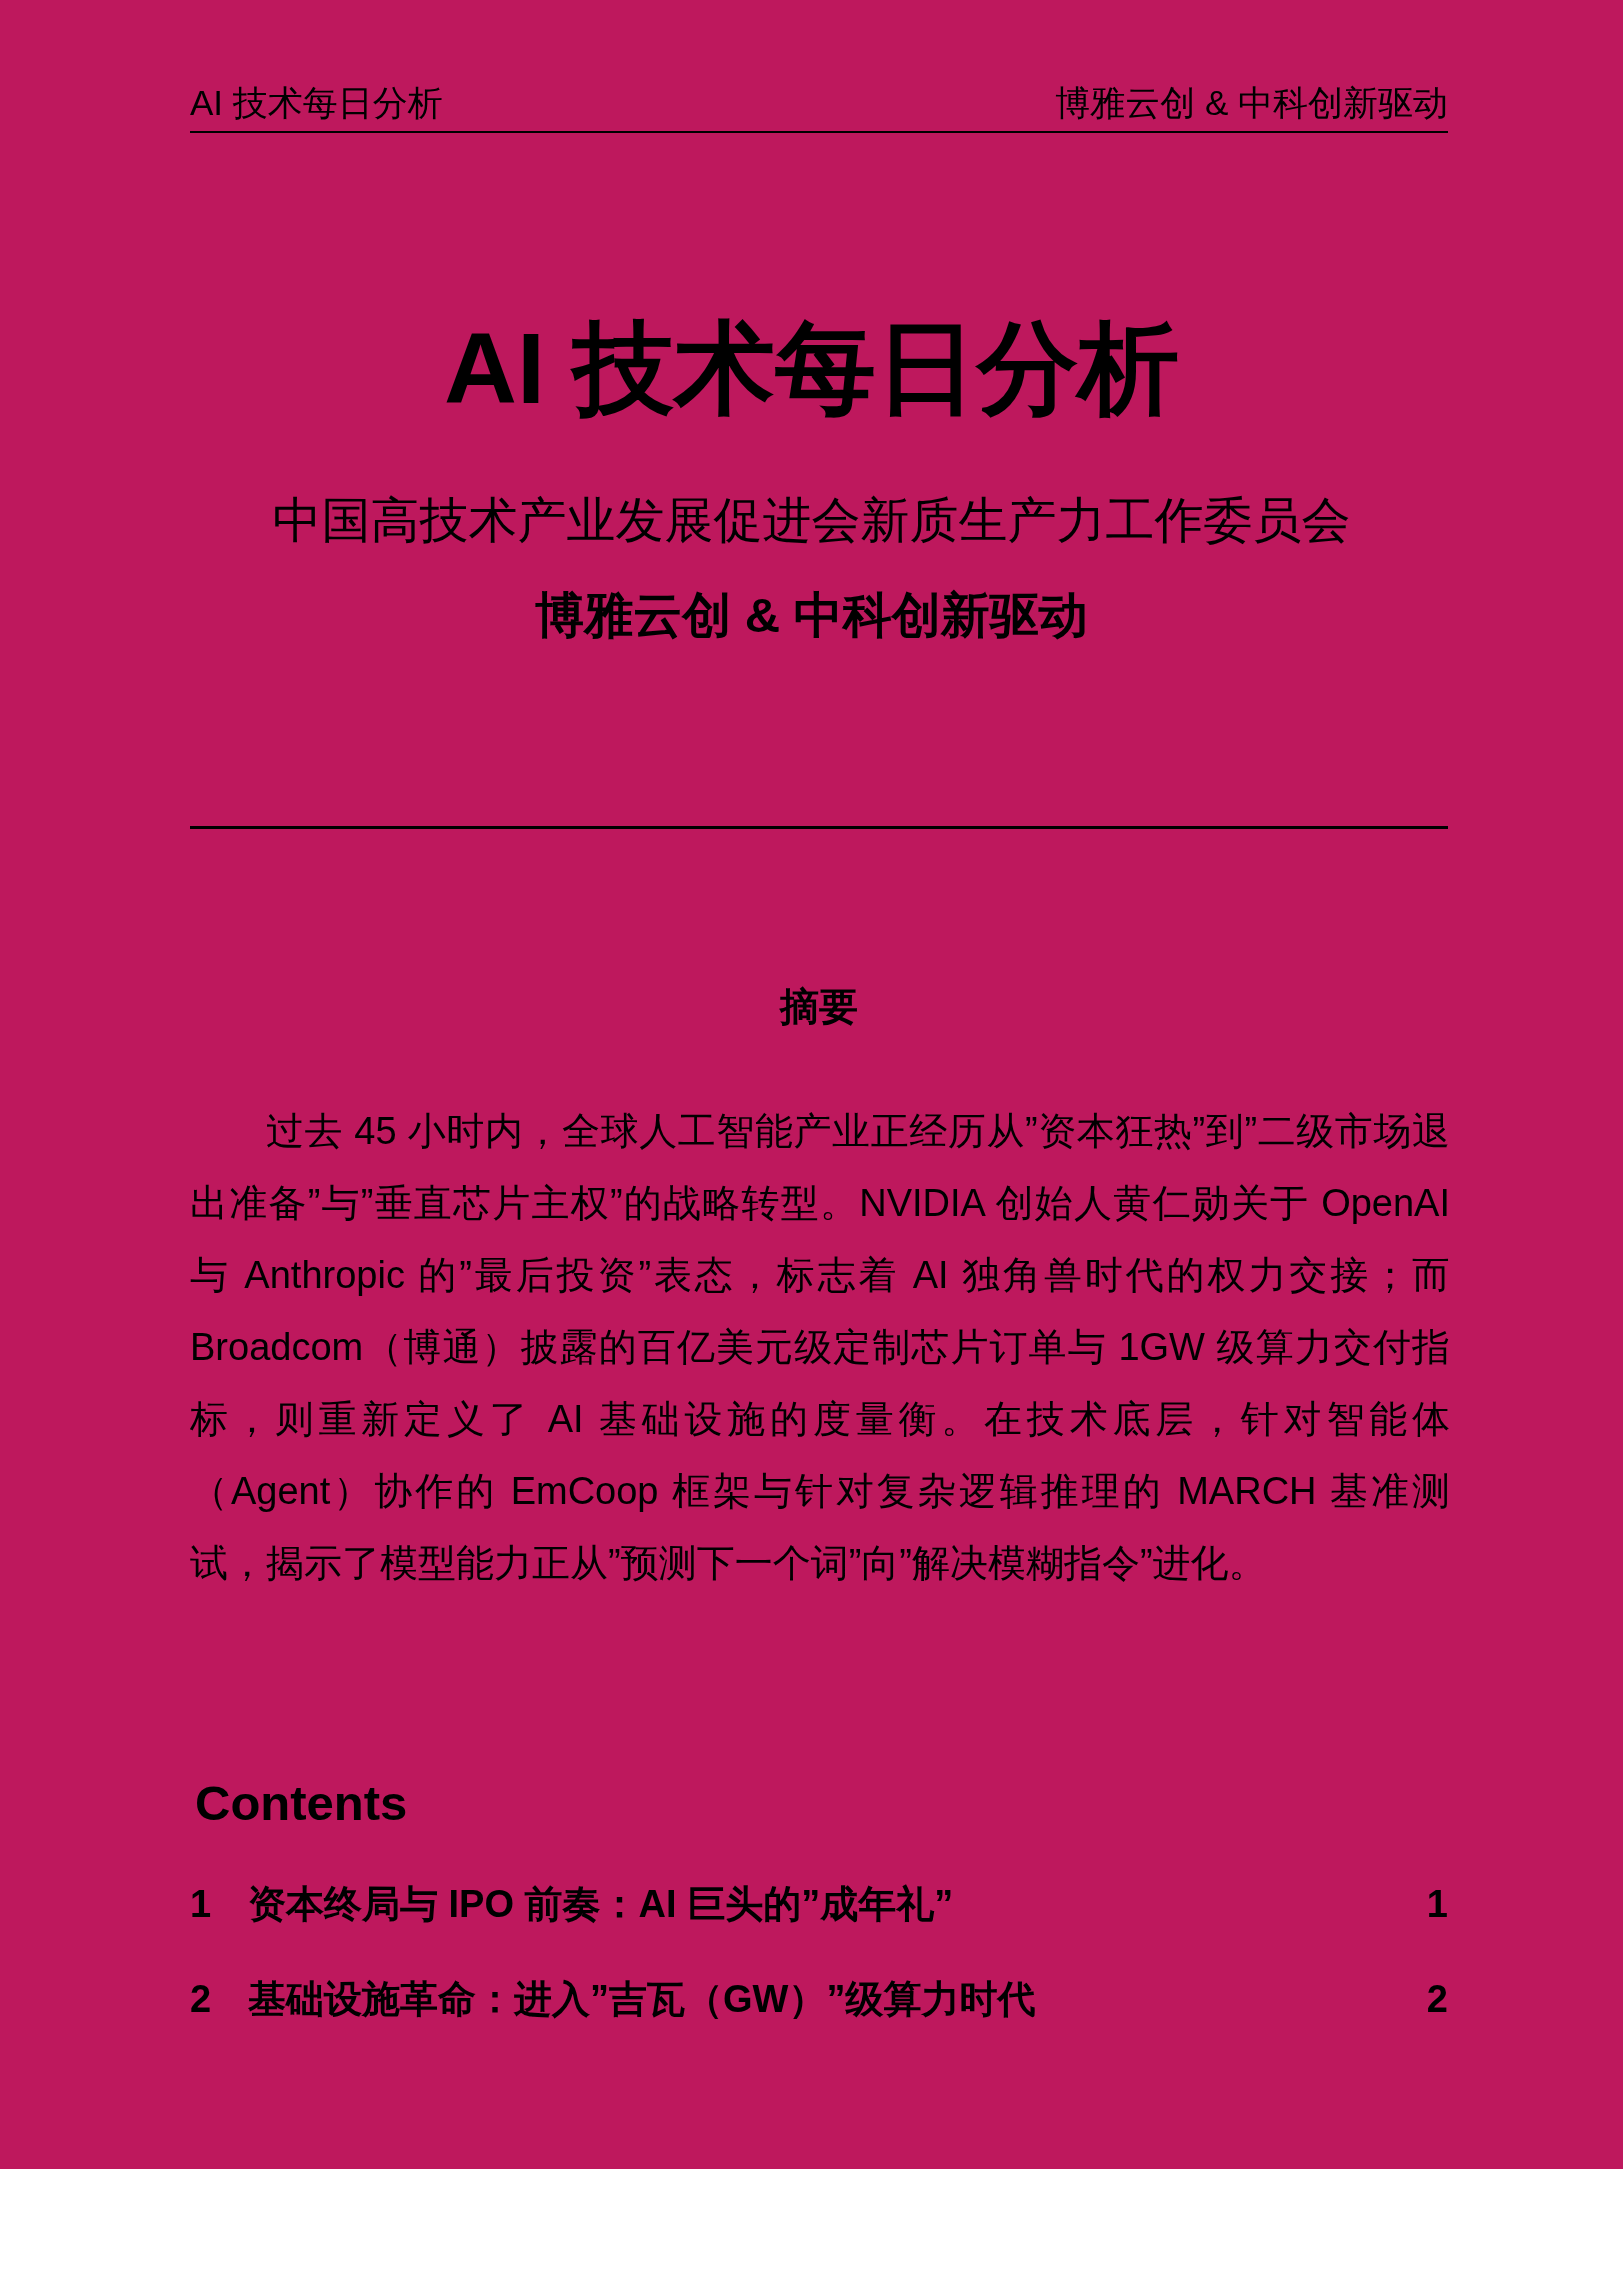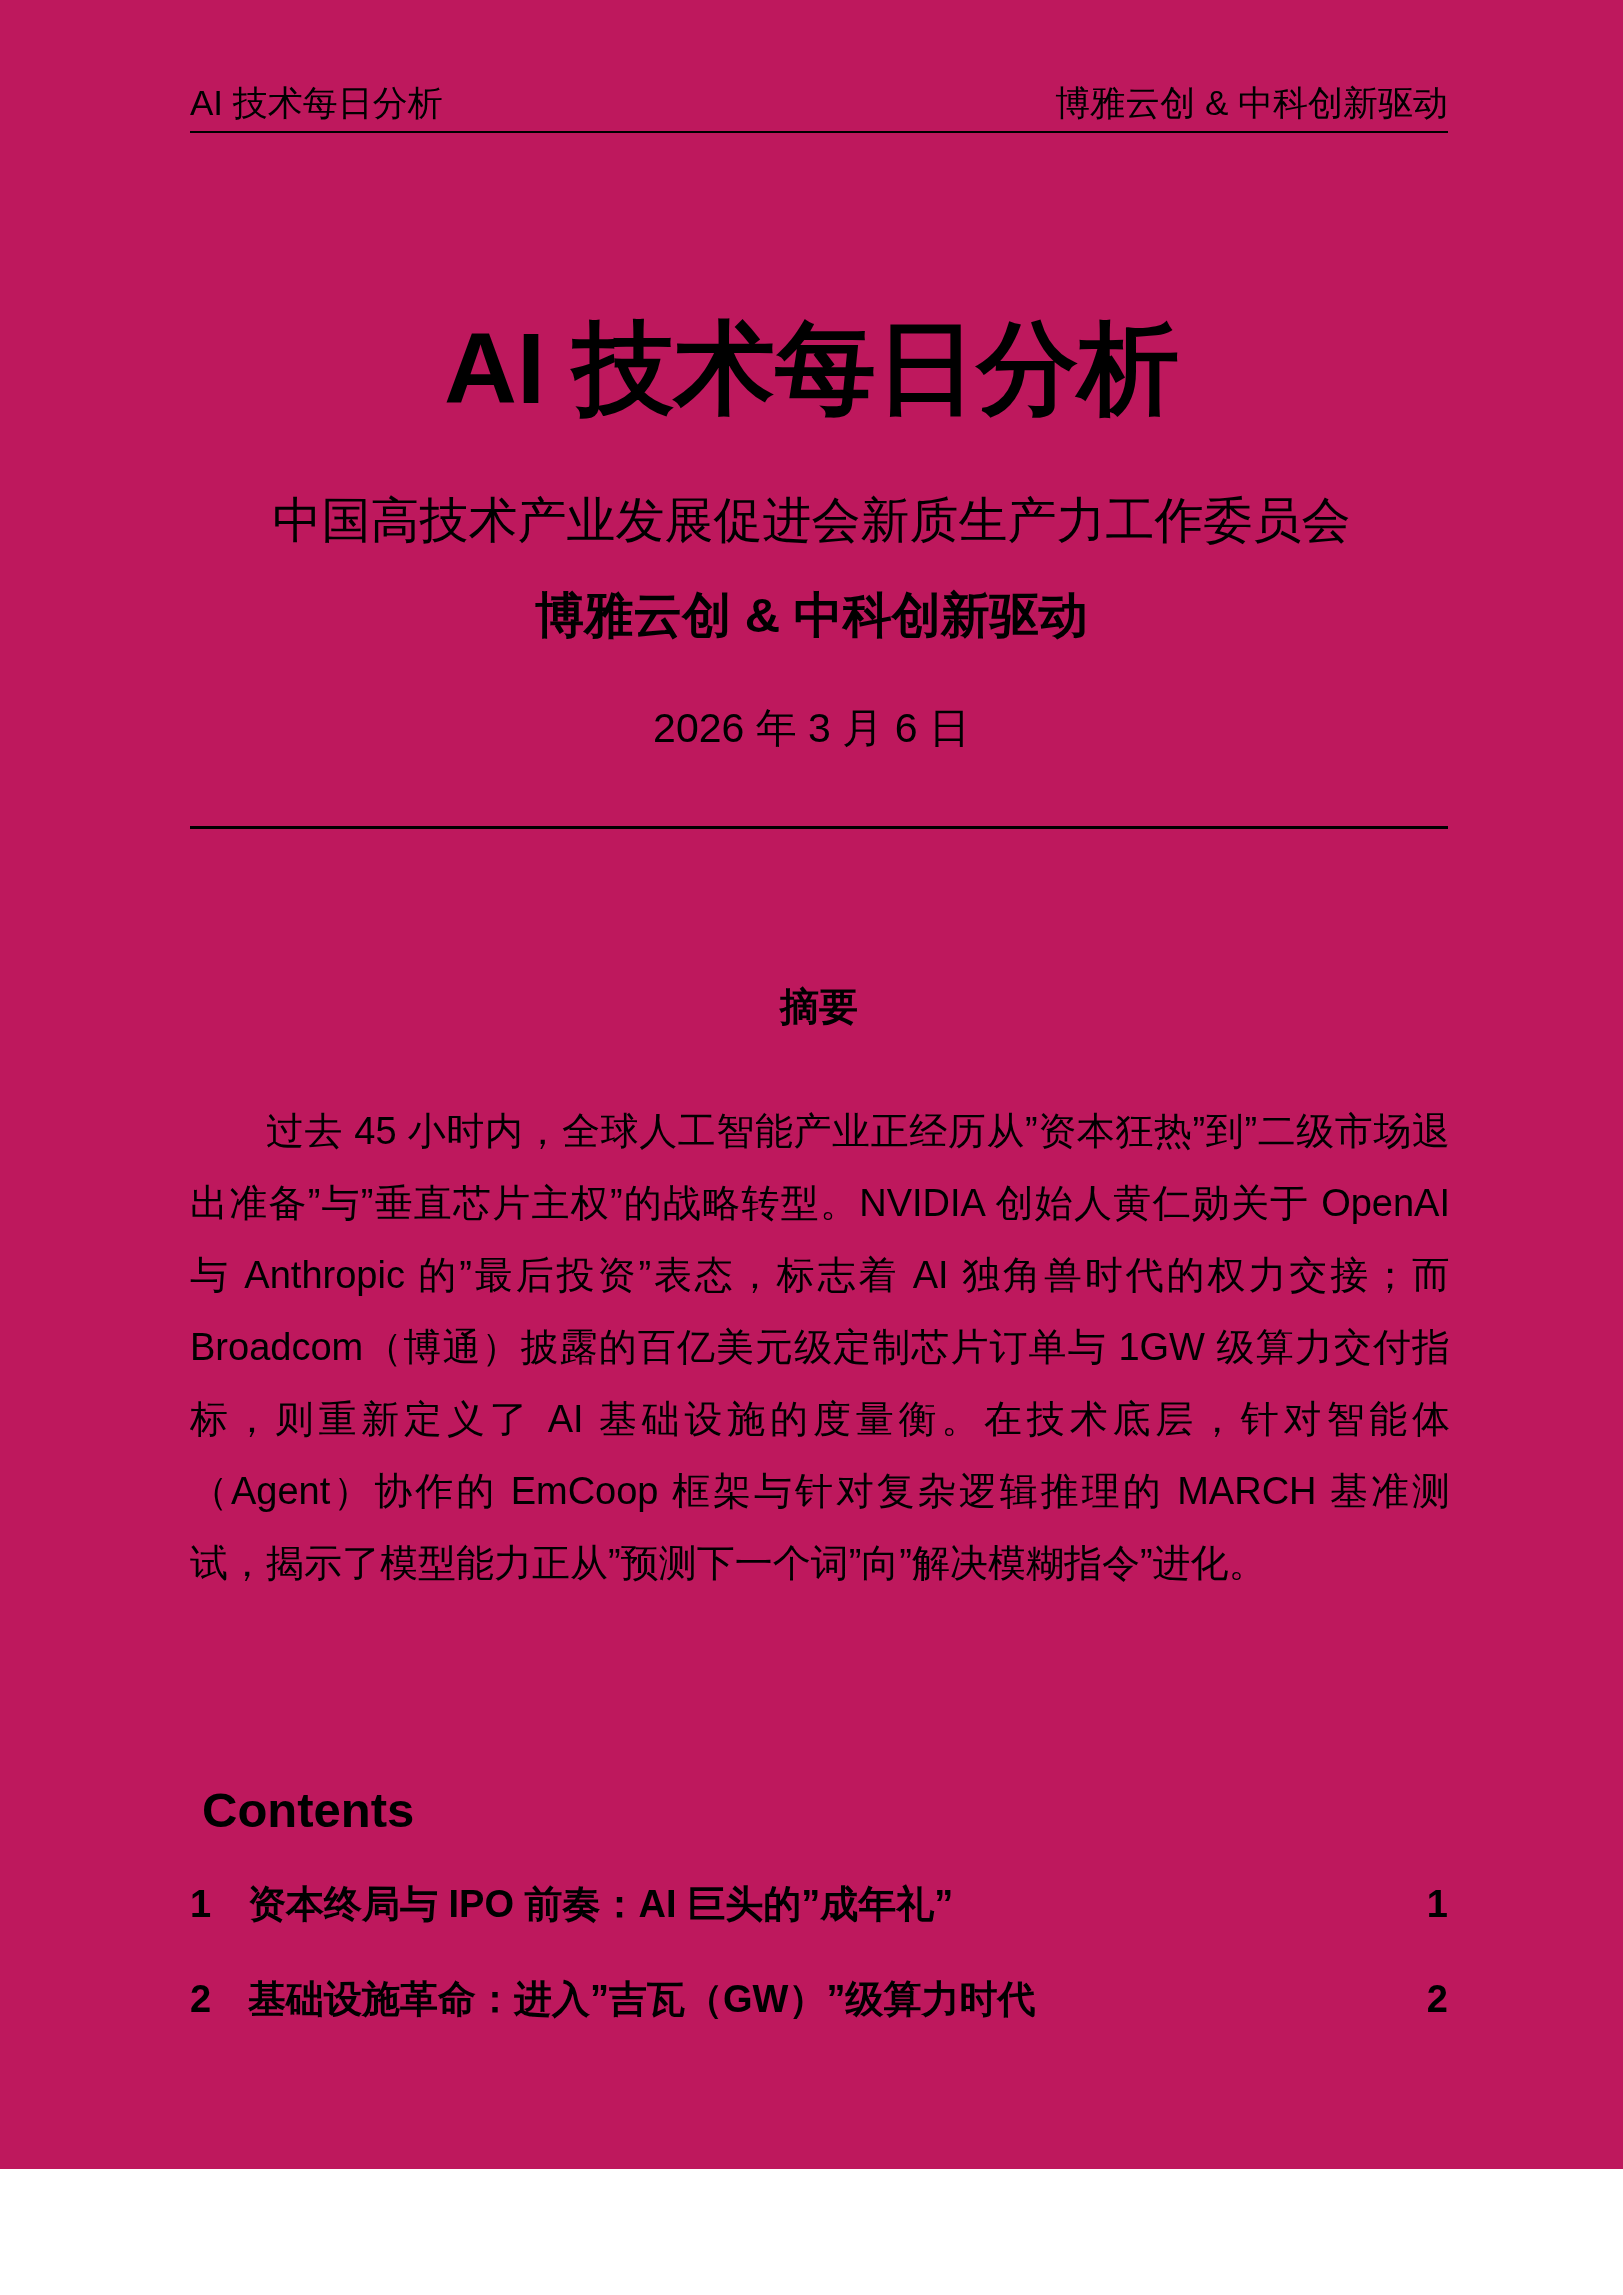--- a/index.html
+++ b/index.html
@@ -91,21 +91,21 @@
     text-align: justify;
     text-indent: 2em;
     margin: 0;
   }
   .contents-heading {
     position: absolute;
     left: 190px; top: 1770px;
     font-size: 49px;
     line-height: 56px;
     font-weight: 700;
-    margin: 12px;
+    margin: 5px;
   }
   .toc-entry {
     position: absolute;
     left: 190px;
     width: 1258px;
     display: flex;
     font-size: 38px;
     line-height: 46px;
     font-weight: 700;
   }
@@ -134,21 +134,20 @@
   </div>
 
   <div class="rule header-rule"></div>
 
   <h1 class="doc-title">AI 技术每日分析</h1>
 
   <div class="doc-subtitle">中国高技术产业发展促进会新质生产力工作委员会</div>
 
   <div class="doc-authors">博雅云创 &amp; 中科创新驱动</div>
 
-  <div class="doc-date">2026 年 3 月 6 日</div>
 
   <div class="rule title-rule"></div>
 
   <div class="abstract-heading">摘要</div>
 
   <p class="abstract-body">过去 45 小时内，全球人工智能产业正经历从”资本狂热”到”二级市场退出准备”与”垂直芯片主权”的战略转型。NVIDIA 创始人黄仁勋关于 OpenAI 与 Anthropic 的”最后投资”表态，标志着 AI 独角兽时代的权力交接；而 Broadcom（博通）披露的百亿美元级定制芯片订单与 1GW 级算力交付指标，则重新定义了 AI 基础设施的度量衡。在技术底层，针对智能体（Agent）协作的 EmCoop 框架与针对复杂逻辑推理的 MARCH 基准测试，揭示了模型能力正从”预测下一个词”向”解决模糊指令”进化。</p>
 
   <h2 class="contents-heading">Contents</h2>
 
   <div class="toc-entry e1">

